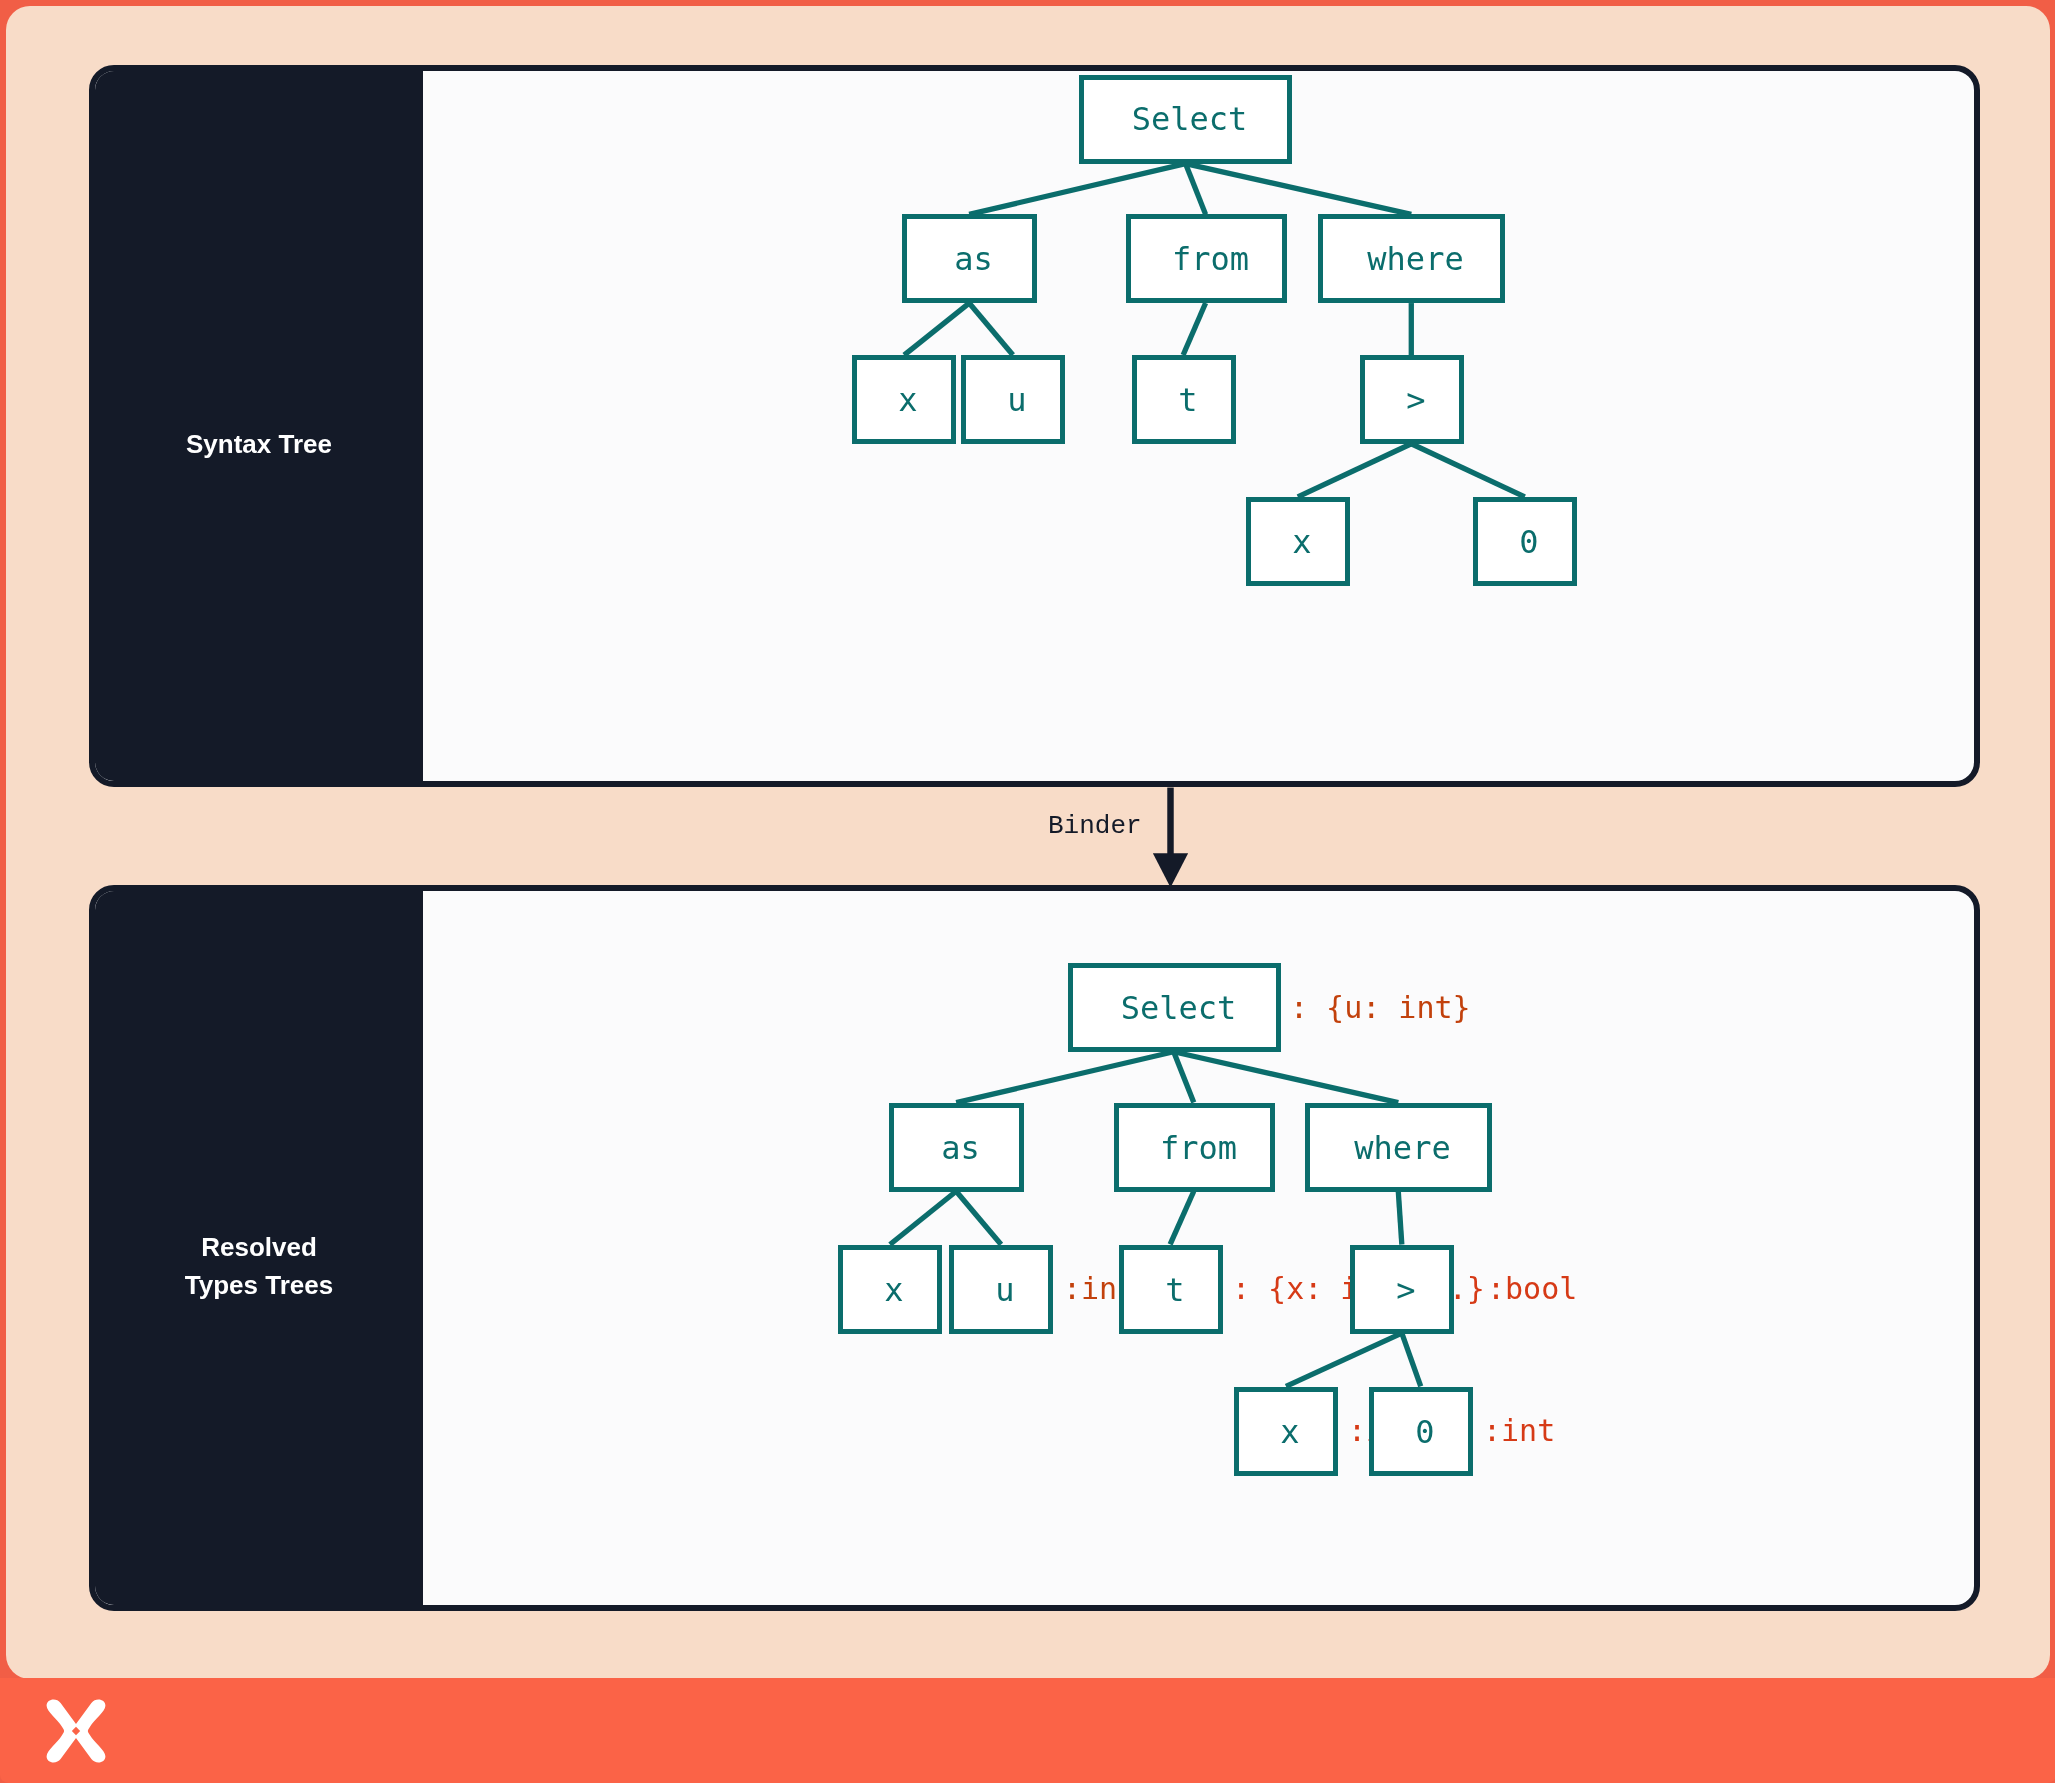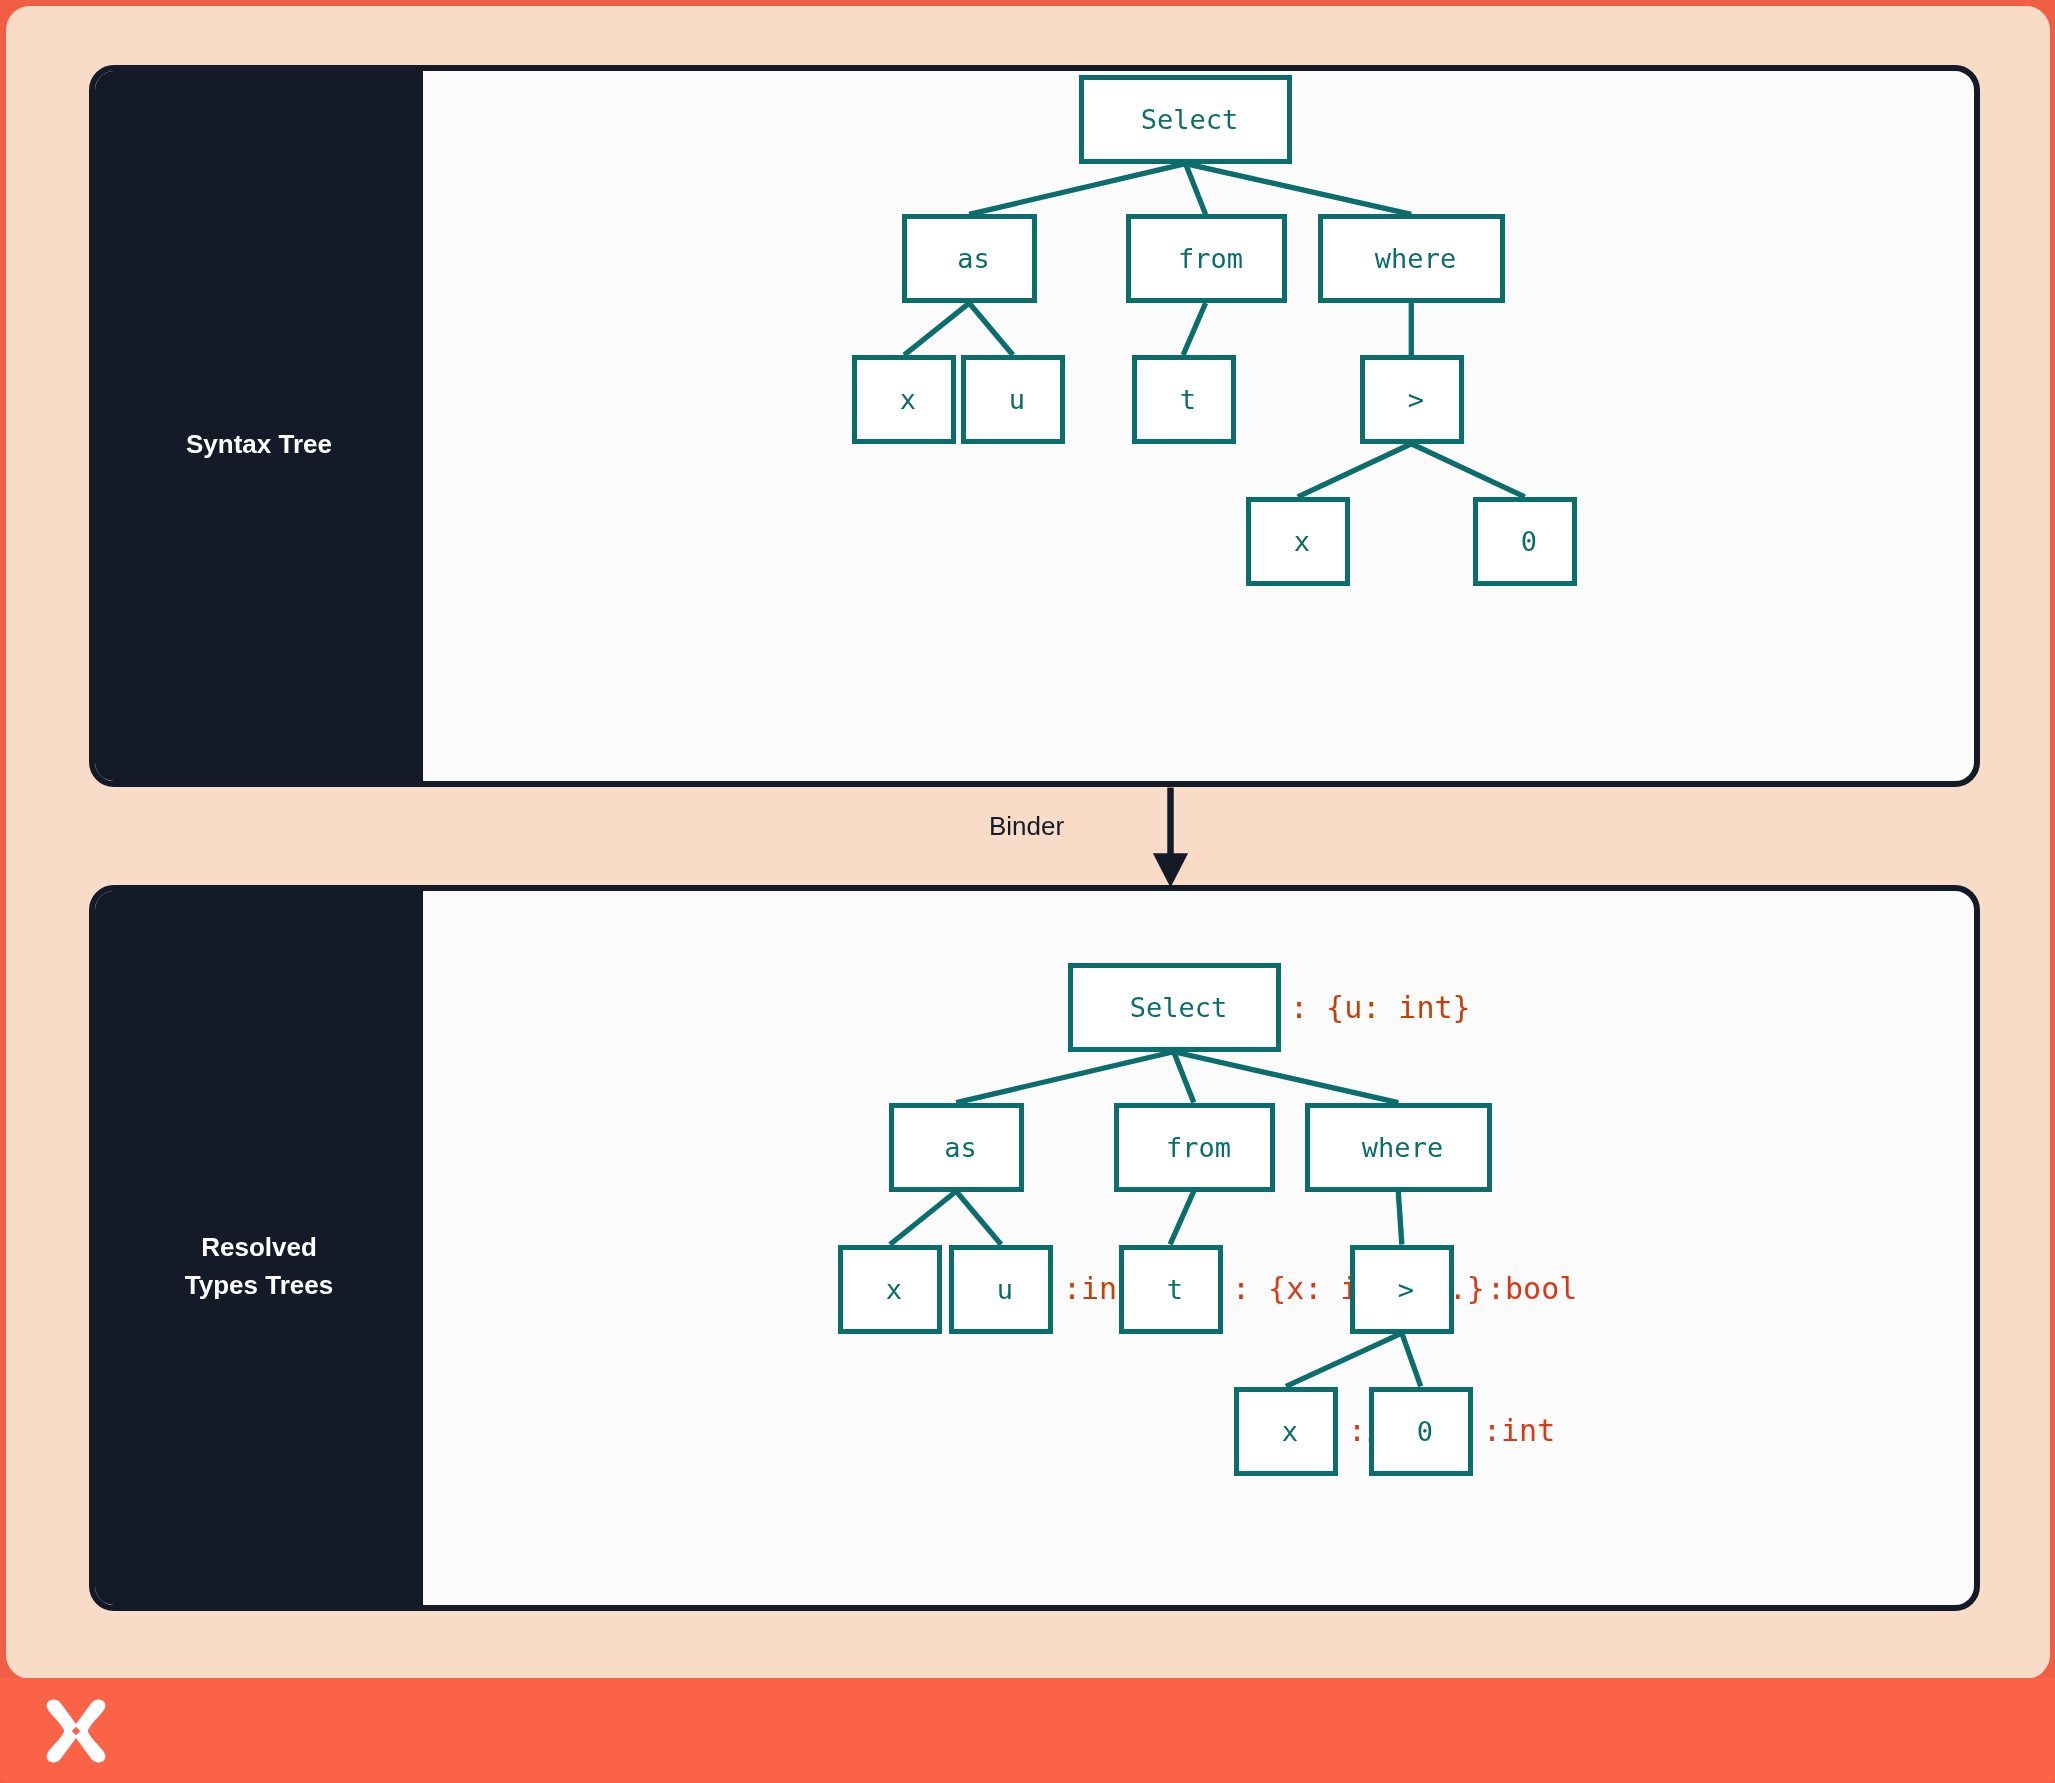--- a/index.html
+++ b/index.html
@@ -86,39 +86,39 @@
   .node{
     position:absolute;
     box-sizing:border-box;
     border:5.3px solid #0b6d6c;
     background:#ffffff;
     display:flex;
     align-items:center;
     justify-content:center;
     color:#0b6d6c;
     font-family:"DejaVu Sans Mono","Liberation Mono",monospace;
-    font-size:27px;
+    font-size:32px;
     line-height:1;
     padding-left:8px;
   }
   .ann{
     position:absolute;
     font-family:"DejaVu Sans Mono","Liberation Mono",monospace;
     font-size:30px;
     line-height:1;
     white-space:pre;
   }
   .ann.dark{color:#c2410c;text-align:right;}
   .ann.red{color:#d63a16;}
 
   
   .binder-label{
     position:absolute;
-    left:989px;top:811px;
-    font-family:Liberation Sans, sans-serif;
+    left:1048px;top:811px;
+    font-family:Liberation Mono, monospace;
     font-size:26px;
     color:#141a28;
   }
   #binder-arrow{
     position:absolute;
     left:1147px;top:787px;
     width:47px;height:101px;
   }
 </style>
 </head>

